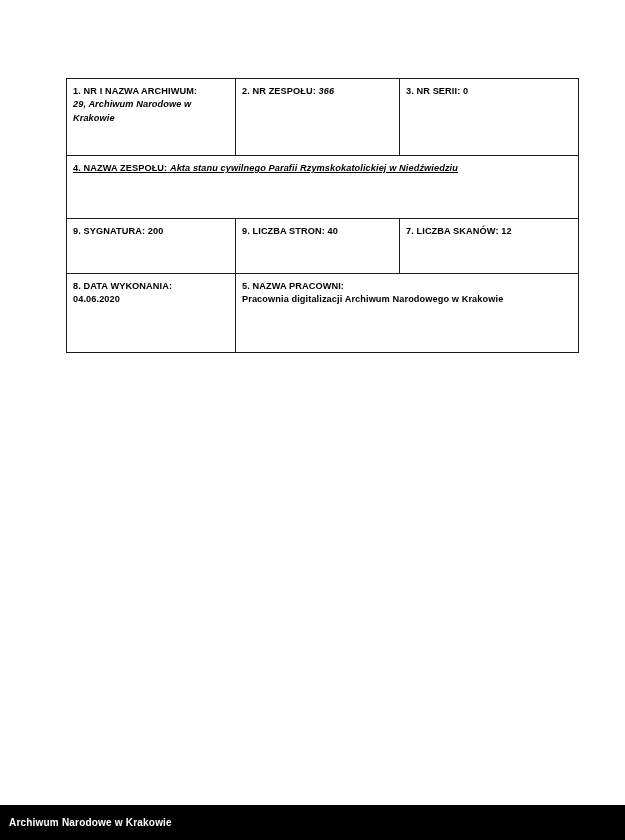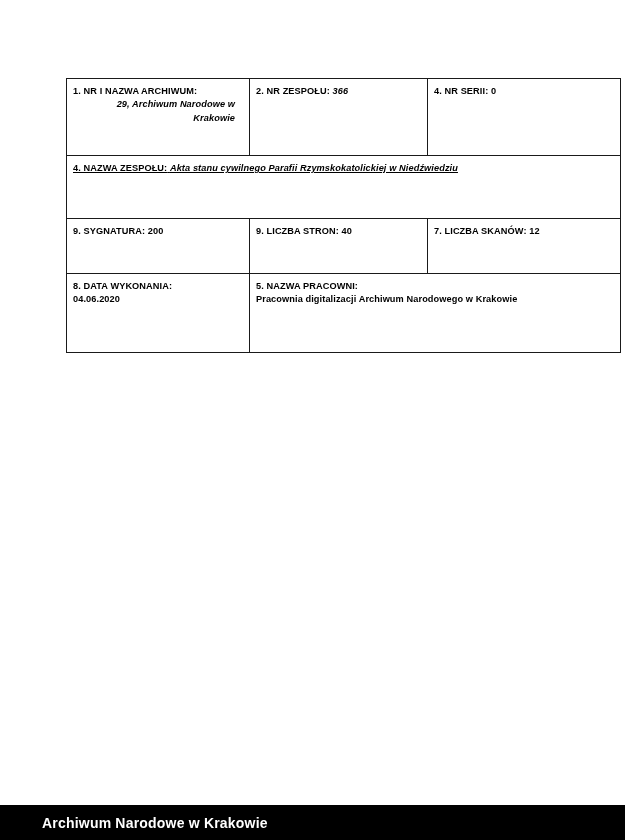--- a/index.html
+++ b/index.html
@@ -30,37 +30,36 @@
     position: absolute;
     left: 66px;
     top: 78px;
     width: 491px;
     border-collapse: collapse;
     table-layout: fixed;
   }
   #form-table td {
     border: 1px solid #1a1a1a;
     vertical-align: top;
-    padding: 6px 14px 4px 6px;
+    padding: 6px 0 4px 6px;
     font-size: 9.2px;
     line-height: 1.45;
     font-weight: bold;
     letter-spacing: 0.1px;
   }
 
   .r-top td    { height: 66px; }
   .r-name td   { height: 52px; text-decoration: underline; }
   .r-counts td { height: 44px; }
   .r-date td   { height: 68px; }
   .r-notes td  { height: 305px; }
 
   .val-italic {
     font-style: italic;
     font-weight: bold;
-    text-align: right;
   }
   .val-plain {
     font-weight: bold;
     font-style: normal;
   }
   .cell-line { display: block; }
   .cell-line.gap { margin-top: 11px; }
 
   
   #footer-bar {
@@ -68,25 +67,25 @@
     left: 0;
     top: 805px;
     width: 625px;
     height: 35px;
     background: #000000;
     display: flex;
     align-items: center;
   }
   #footer-text {
     color: #ffffff;
-    font-size: 14px;
+    font-size: 10px;
     font-weight: bold;
+    padding-left: 9px;
     letter-spacing: 0.2px;
     font-family: "Liberation Sans", sans-serif;
-    margin-left: 42px;
   }
 </style>
 </head>
 <body>
 
 <div id="page">
 
   <table id="form-table">
     <tbody>
 
@@ -94,21 +93,21 @@
         <td style="width:162px">
           <span class="cell-line">1. NR I NAZWA ARCHIWUM:</span>
           <span class="cell-line val-italic">29, Archiwum Narodowe w</span>
           <span class="cell-line val-italic">Krakowie</span>
         </td>
         <td style="width:157px">
           <span>2. NR ZESPOŁU:</span>
           <span class="val-italic">366</span>
         </td>
         <td style="width:172px">
-          <span>4. NR SERII:</span>
+          <span>3. NR SERII:</span>
           <span class="val-plain">0</span>
         </td>
       </tr>
 
       <tr class="r-name">
         <td colspan="3">
           <span>4. NAZWA ZESPOŁU:</span>
           <span class="val-italic">Akta stanu cywilnego Parafii Rzymskokatolickiej w Niedźwiedziu</span>
         </td>
       </tr>

